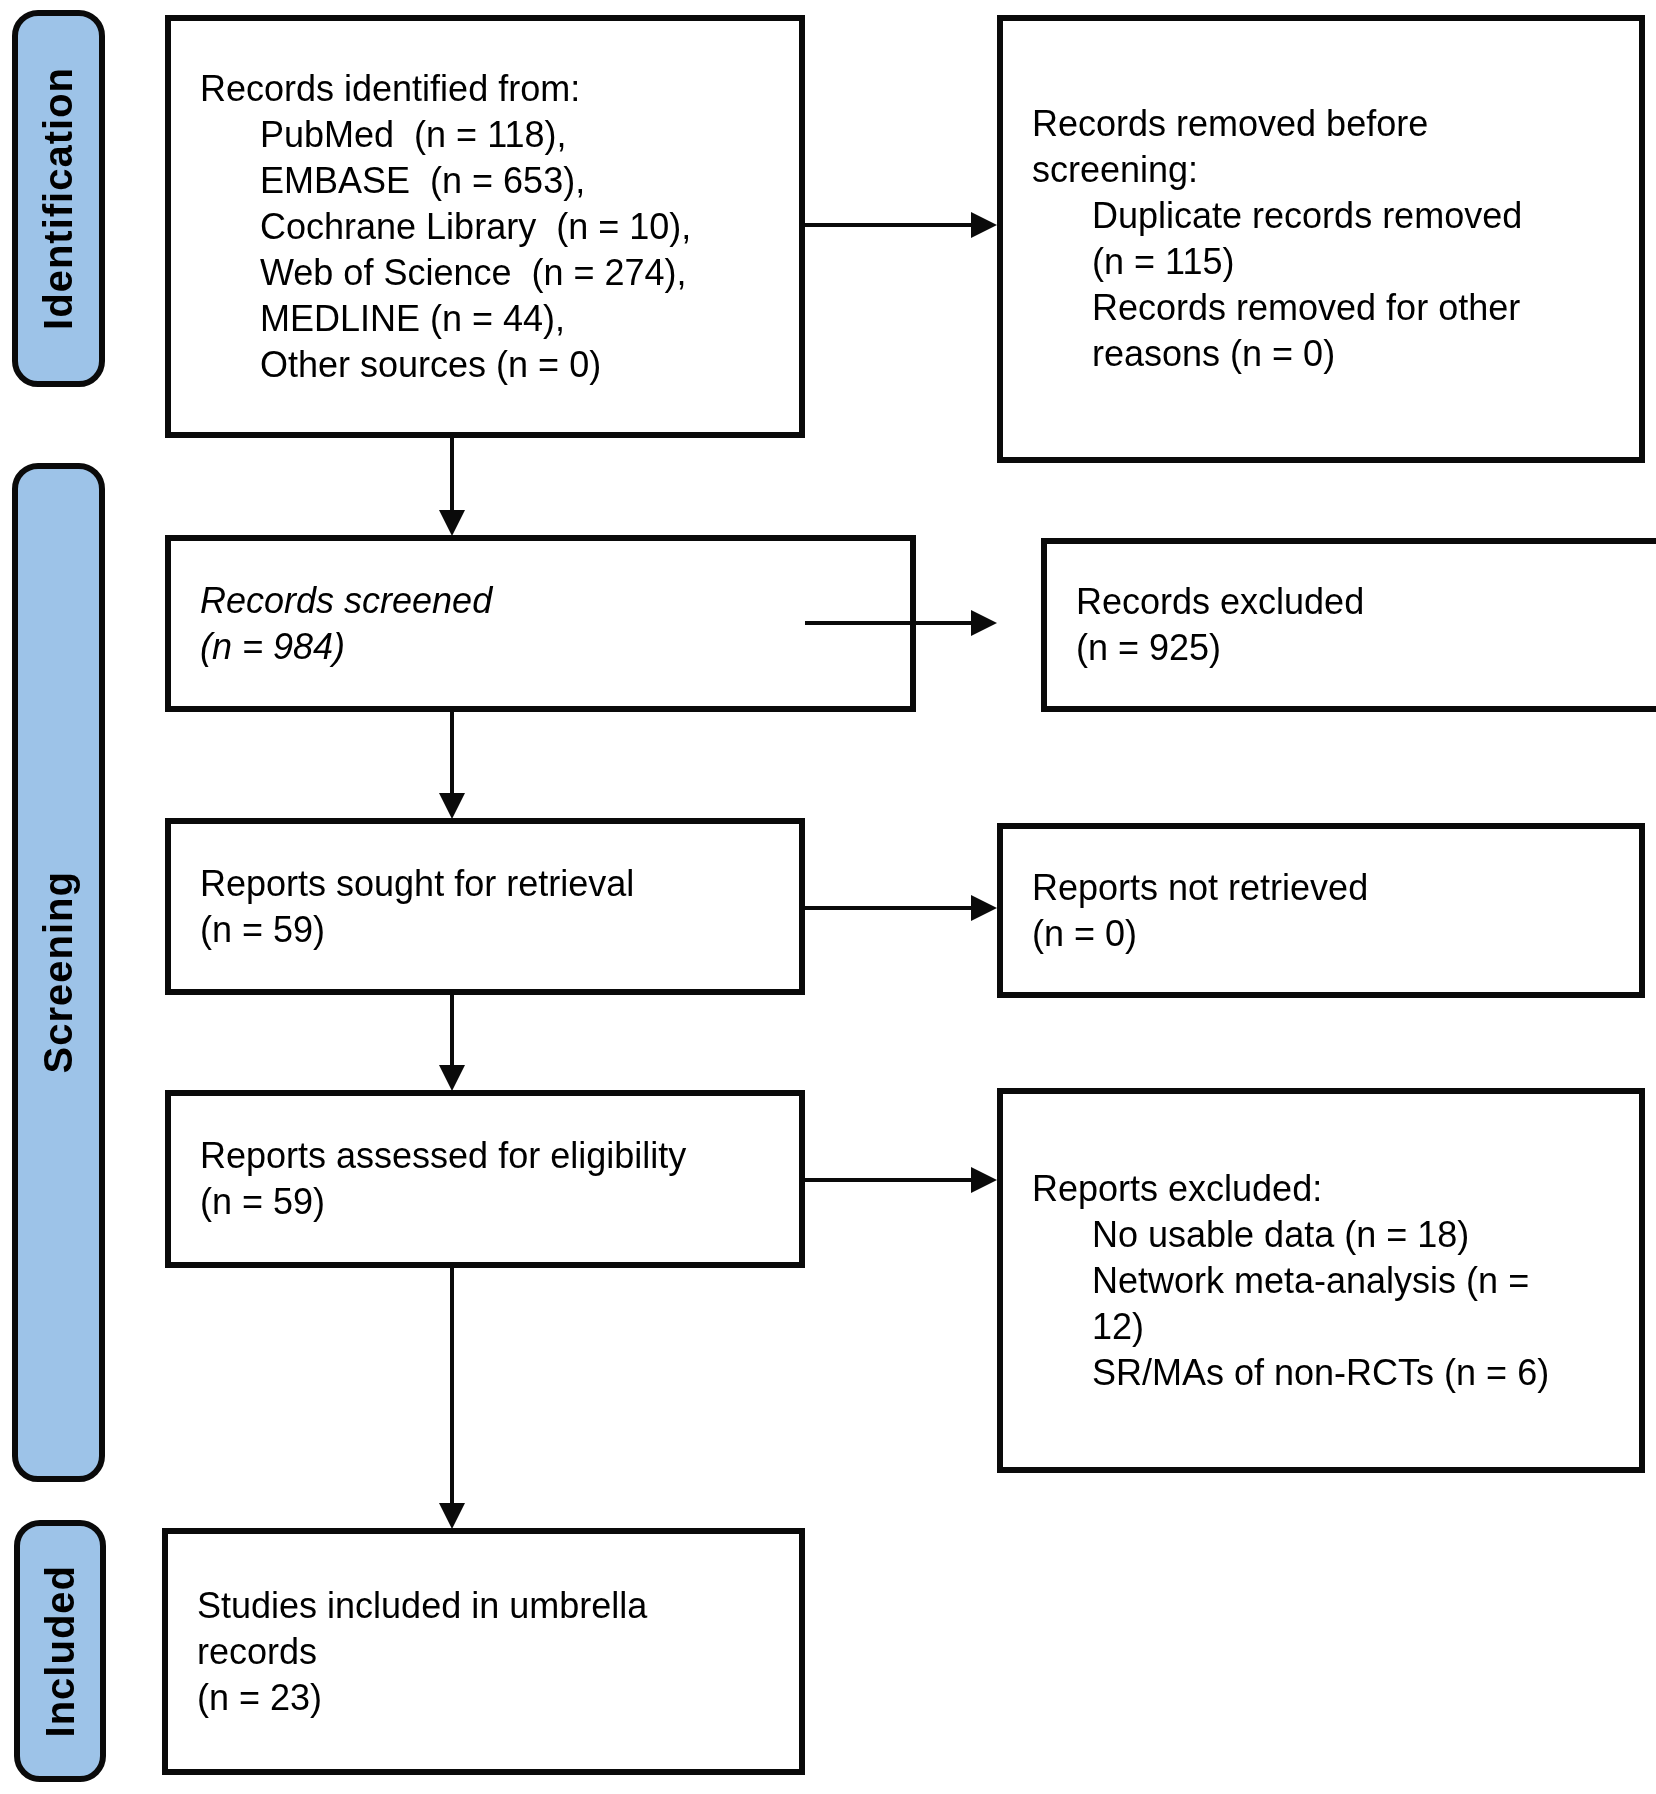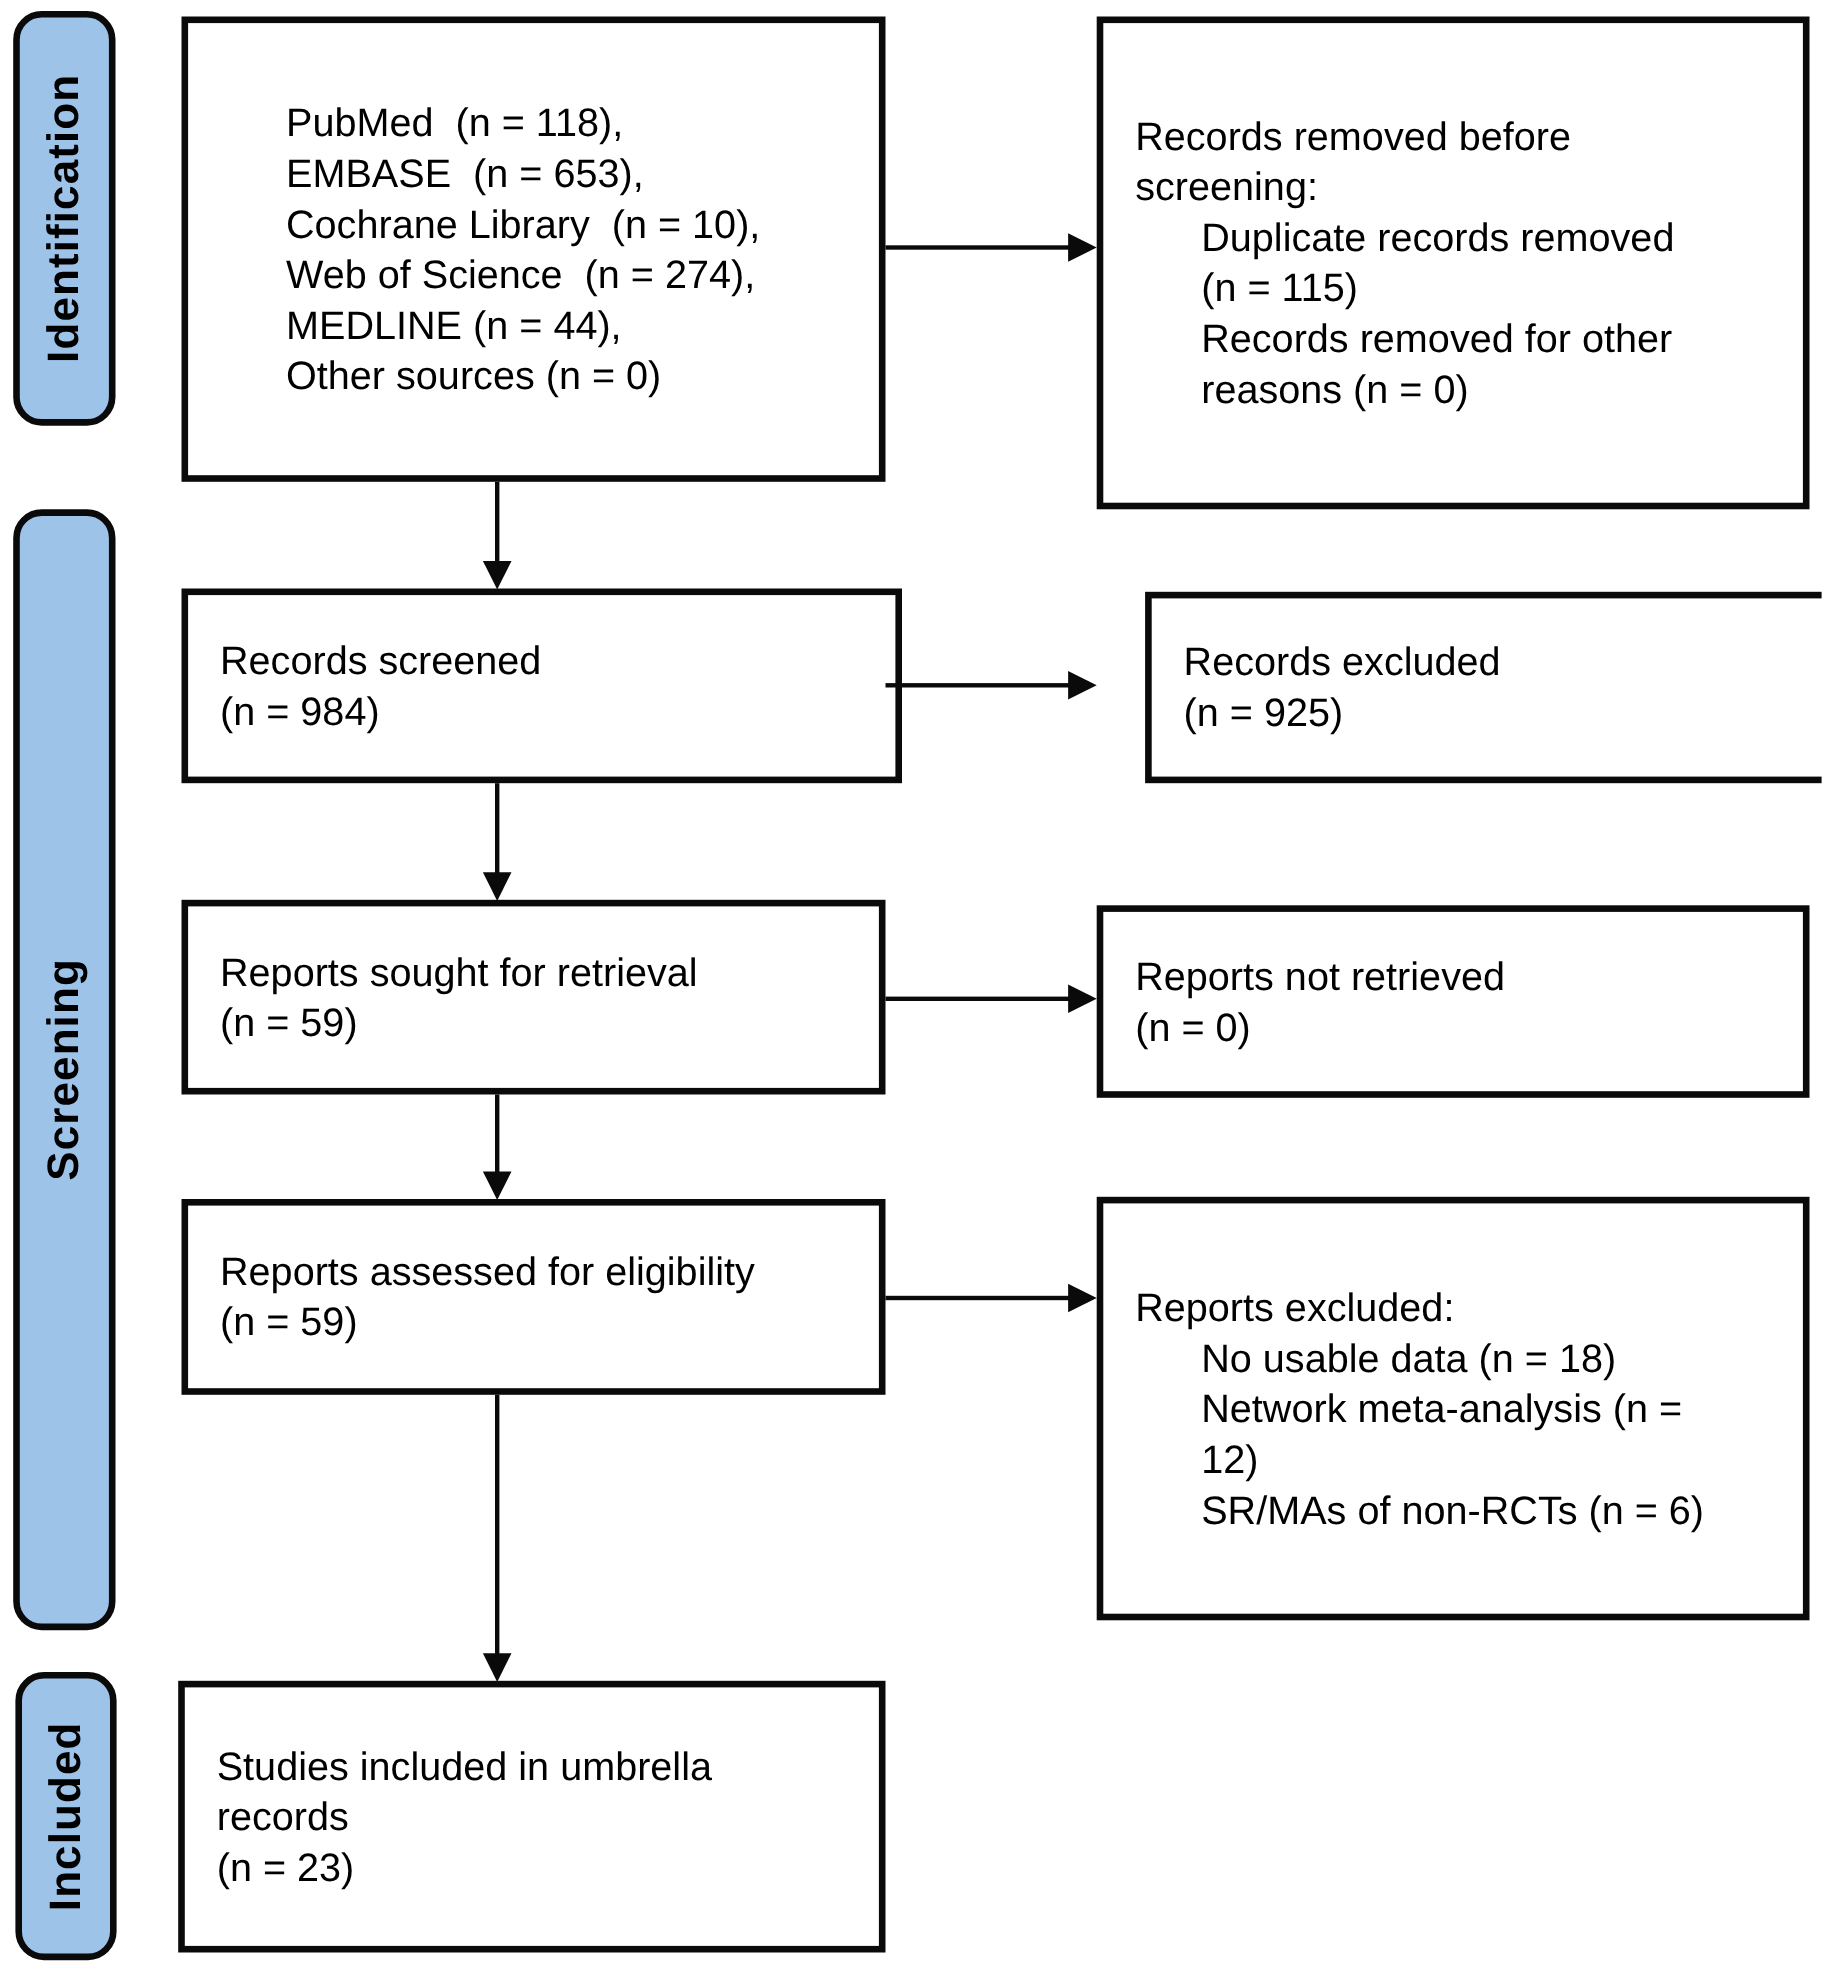--- a/index.html
+++ b/index.html
@@ -51,21 +51,21 @@
     align-items: flex-start;
     padding: 10px 18px 10px 29px;
     font-size: 36px;
     line-height: 46px;
   }
   .fbox .line { white-space: pre-wrap; }
   .fbox .line.indent-1 { padding-left: 60px; }
 
   #box-identified        { left: 165px; top: 15px;   width: 640px; height: 423px; }
   #box-removed           { left: 997px; top: 15px;   width: 648px; height: 448px; }
-  #box-screened          { left: 165px; top: 535px;  width: 655px; height: 177px; }
+  #box-screened          { left: 165px; top: 535px;  width: 751px; height: 177px; font-style: italic; }
   #box-records-excluded  { left: 997px; top: 538px;  width: 648px; height: 174px; margin-left: 44px; }
   #box-sought            { left: 165px; top: 818px;  width: 640px; height: 177px; }
   #box-not-retrieved     { left: 997px; top: 823px;  width: 648px; height: 175px; }
   #box-assessed          { left: 165px; top: 1090px; width: 640px; height: 178px; }
   #box-reports-excluded  { left: 997px; top: 1088px; width: 648px; height: 385px; text-align: right; }
   #box-included-studies  { left: 162px; top: 1528px; width: 643px; height: 247px; }
 
   
   .harrow {
     position: absolute;
@@ -116,20 +116,21 @@
     <span class="stage-label">Identification</span>
   </div>
   <div class="stage" id="stage-screening">
     <span class="stage-label">Screening</span>
   </div>
   <div class="stage" id="stage-included">
     <span class="stage-label">Included</span>
   </div>
 
   <div class="fbox" id="box-identified">
+      <div class="line indent-0">Records identified from:</div>
       <div class="line indent-1">PubMed &nbsp;(n = 118),</div>
       <div class="line indent-1">EMBASE &nbsp;(n = 653),</div>
       <div class="line indent-1">Cochrane Library &nbsp;(n = 10),</div>
       <div class="line indent-1">Web of Science &nbsp;(n = 274),</div>
       <div class="line indent-1">MEDLINE (n = 44),</div>
       <div class="line indent-1">Other sources (n = 0)</div>
     </div>
   <div class="fbox" id="box-removed">
       <div class="line indent-0">Records removed before</div>
       <div class="line indent-0">screening:</div>

